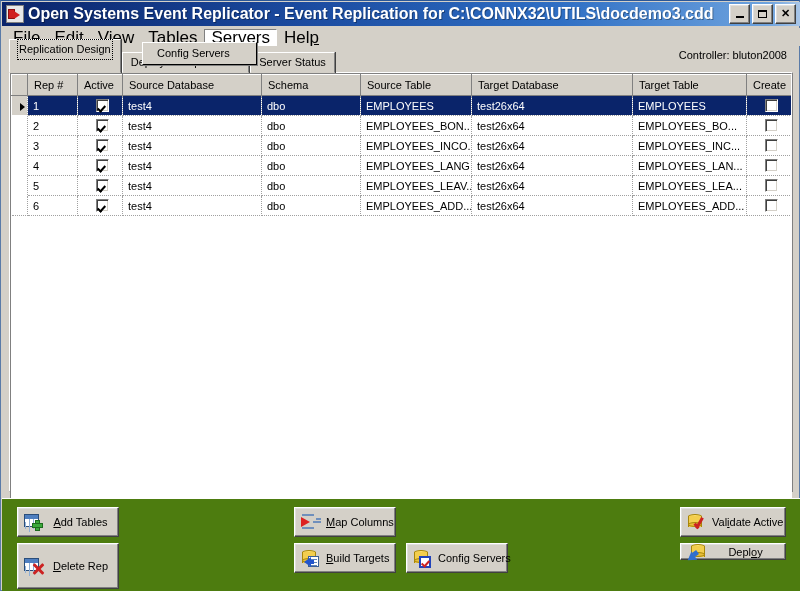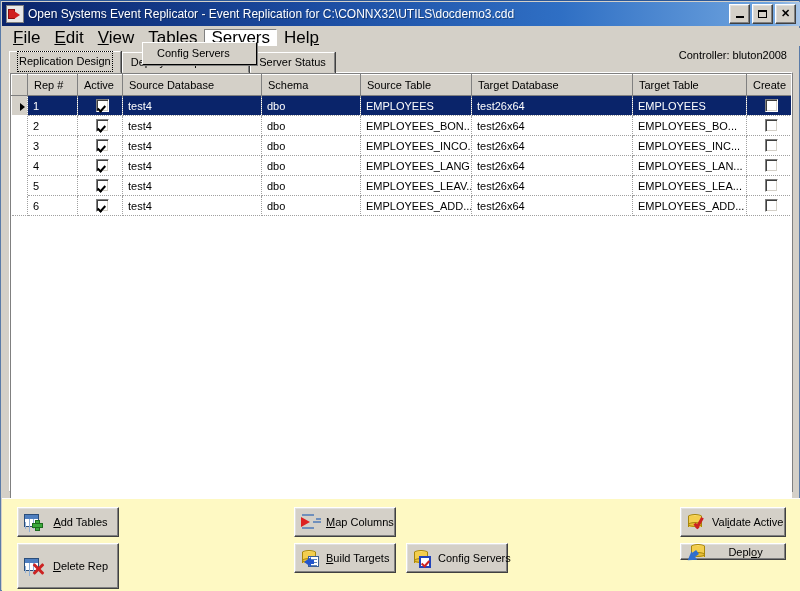--- a/index.html
+++ b/index.html
@@ -32,22 +32,22 @@
     width: 16px; height: 16px;
     position: relative;
     background: #e8e8e8;
     border: 1px solid #808080;
     flex: 0 0 auto;
     margin-right: 4px;
     overflow: hidden;
   }
   .title-text {
     color: #ffffff;
-    font-weight: normal;
-    font-size: 12px;
+    font-weight: bold;
+    font-size: 16px;
     white-space: nowrap;
     text-shadow: 1px 1px 0 rgba(0,0,0,0.35);
     flex: 1 1 auto;
     overflow: hidden;
   }
   .win-btns { display: flex; gap: 2px; flex: 0 0 auto; padding-right: 2px; }
   .win-btn {
     width: 19px; height: 18px;
     background: #d4d0c8;
     border: 1px solid;
@@ -130,21 +130,21 @@
     height: 15px;
     line-height: 15px;
     box-sizing: content-box;
     margin-right: 1px;
   }
   .tab.selected {
     z-index: 3;
     height: 17px;
     line-height: 17px;
     margin-top: -2px;
-    padding: 1px 9px 2px 9px;
+    padding: 1px 9px 14px 9px;
   }
   .tab.selected .tab-inner {
     outline: 1px dotted #000;
     outline-offset: 1px;
     display: inline-block;
   }
 
   
   .tabpage {
     position: absolute; left: 8px; top: 71px;
@@ -239,21 +239,21 @@
     border: solid #000;
     border-width: 0 2px 2px 0;
     transform: rotate(42deg);
   }
 
   
   .btnpanel {
     position: absolute;
     left: 1px; top: 497px;
     width: 798px; height: 93px;
-    background: #fef9c3;
+    background: #4d7c0f;
     border-top: 1px solid #ffffff;
   }
   .btn {
     position: absolute;
     background: #d4d0c8;
     border: 1px solid;
     border-color: #ffffff #404040 #404040 #ffffff;
     box-shadow: inset -1px -1px 0 #808080, inset 1px 1px 0 #dfdfdf;
     font-size: 11px;
     display: flex; align-items: center;

